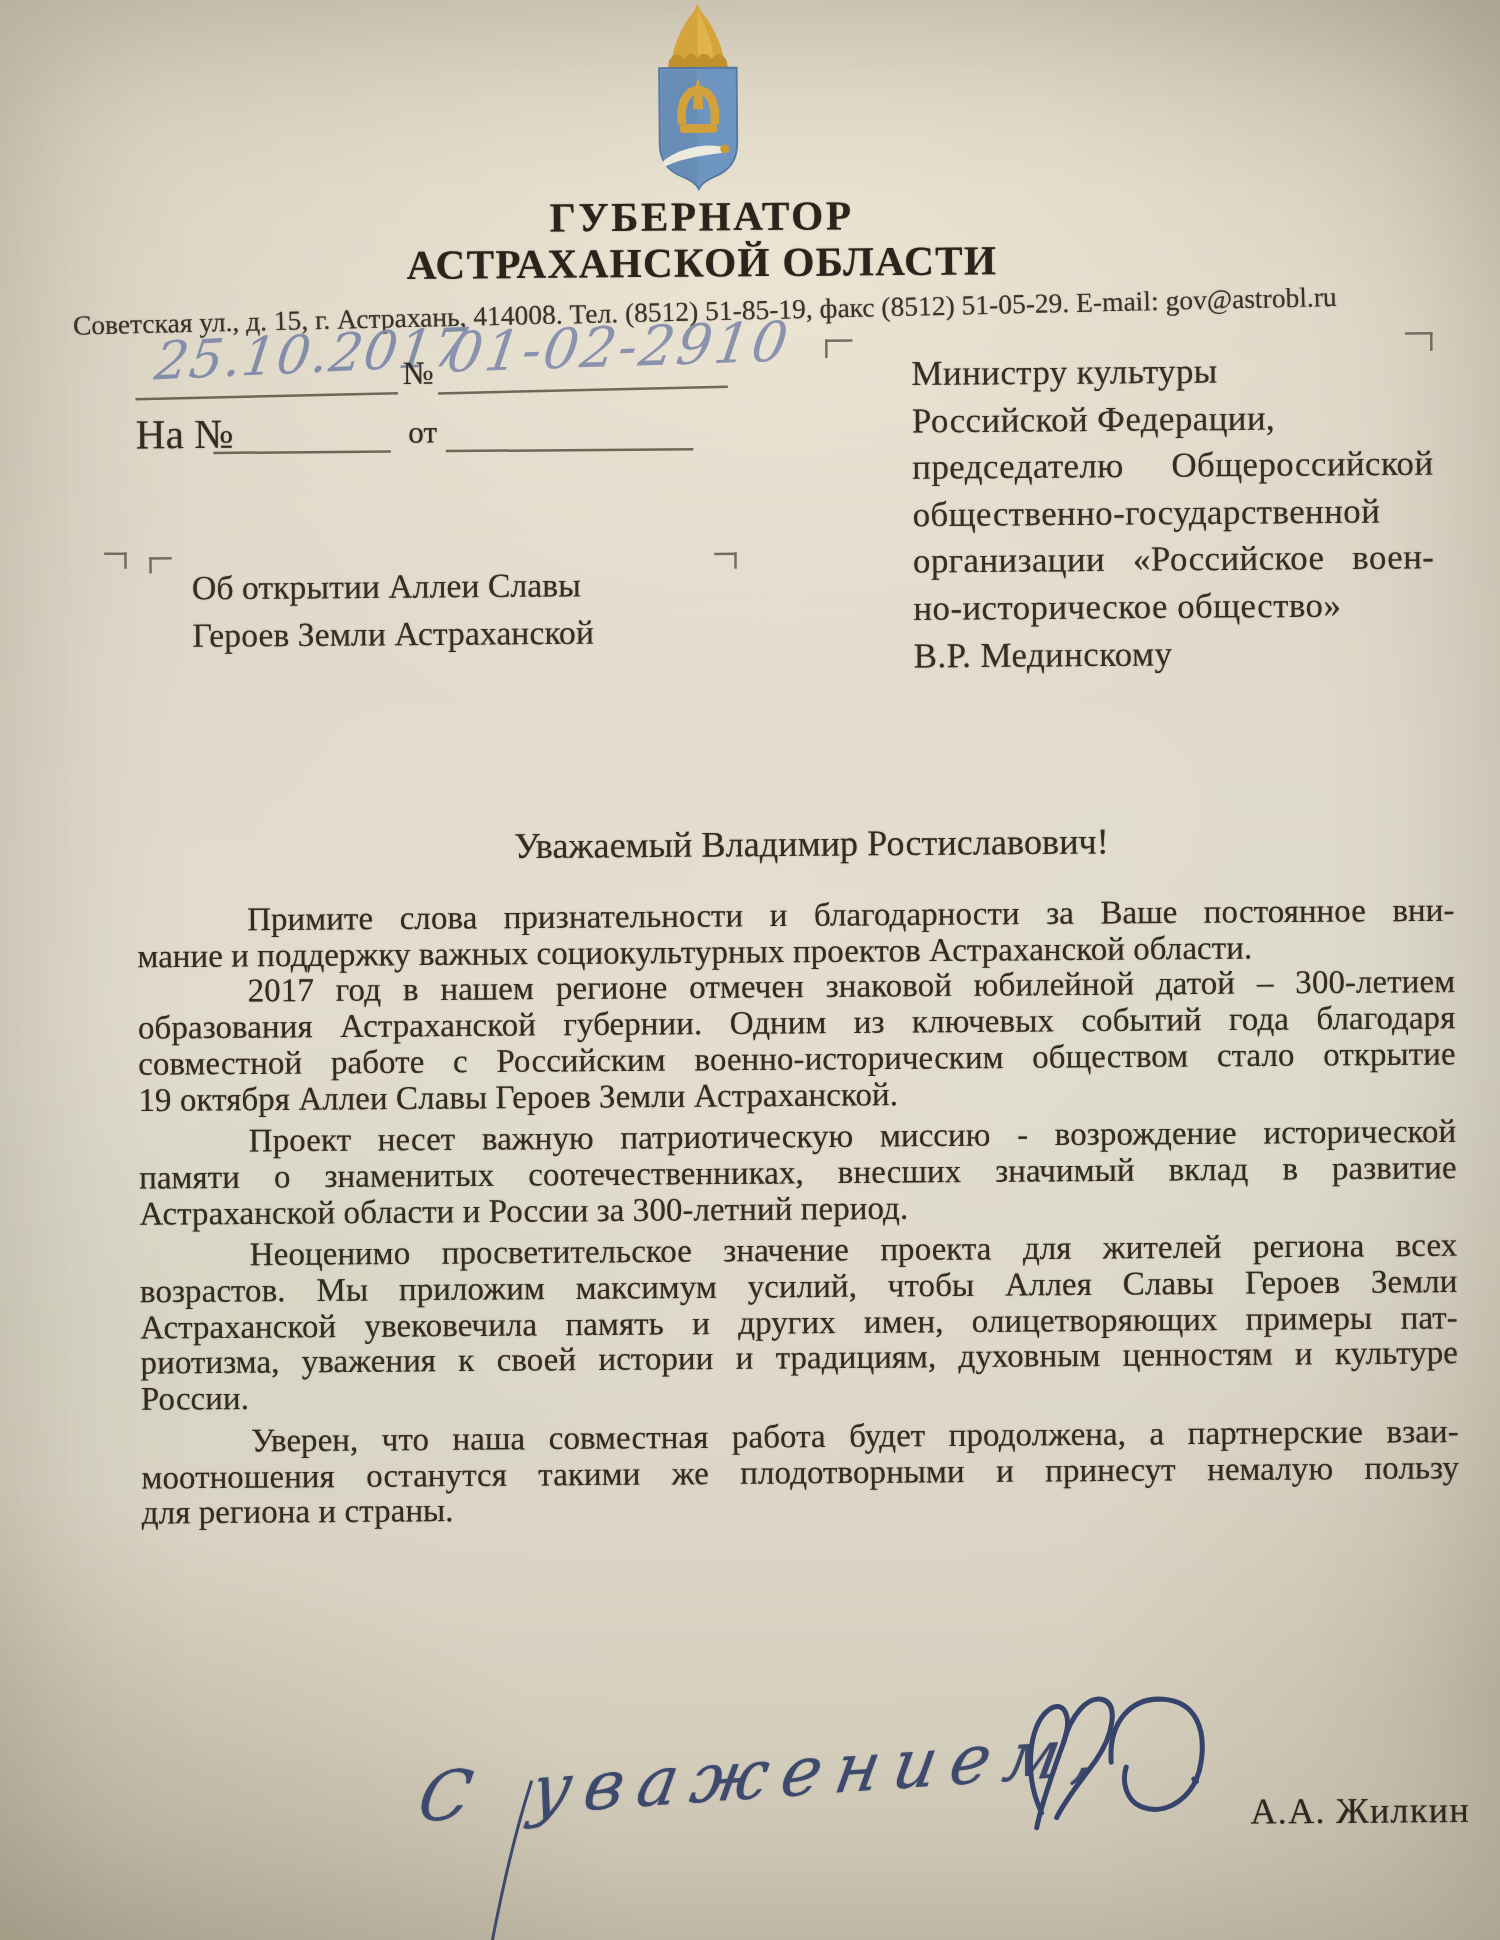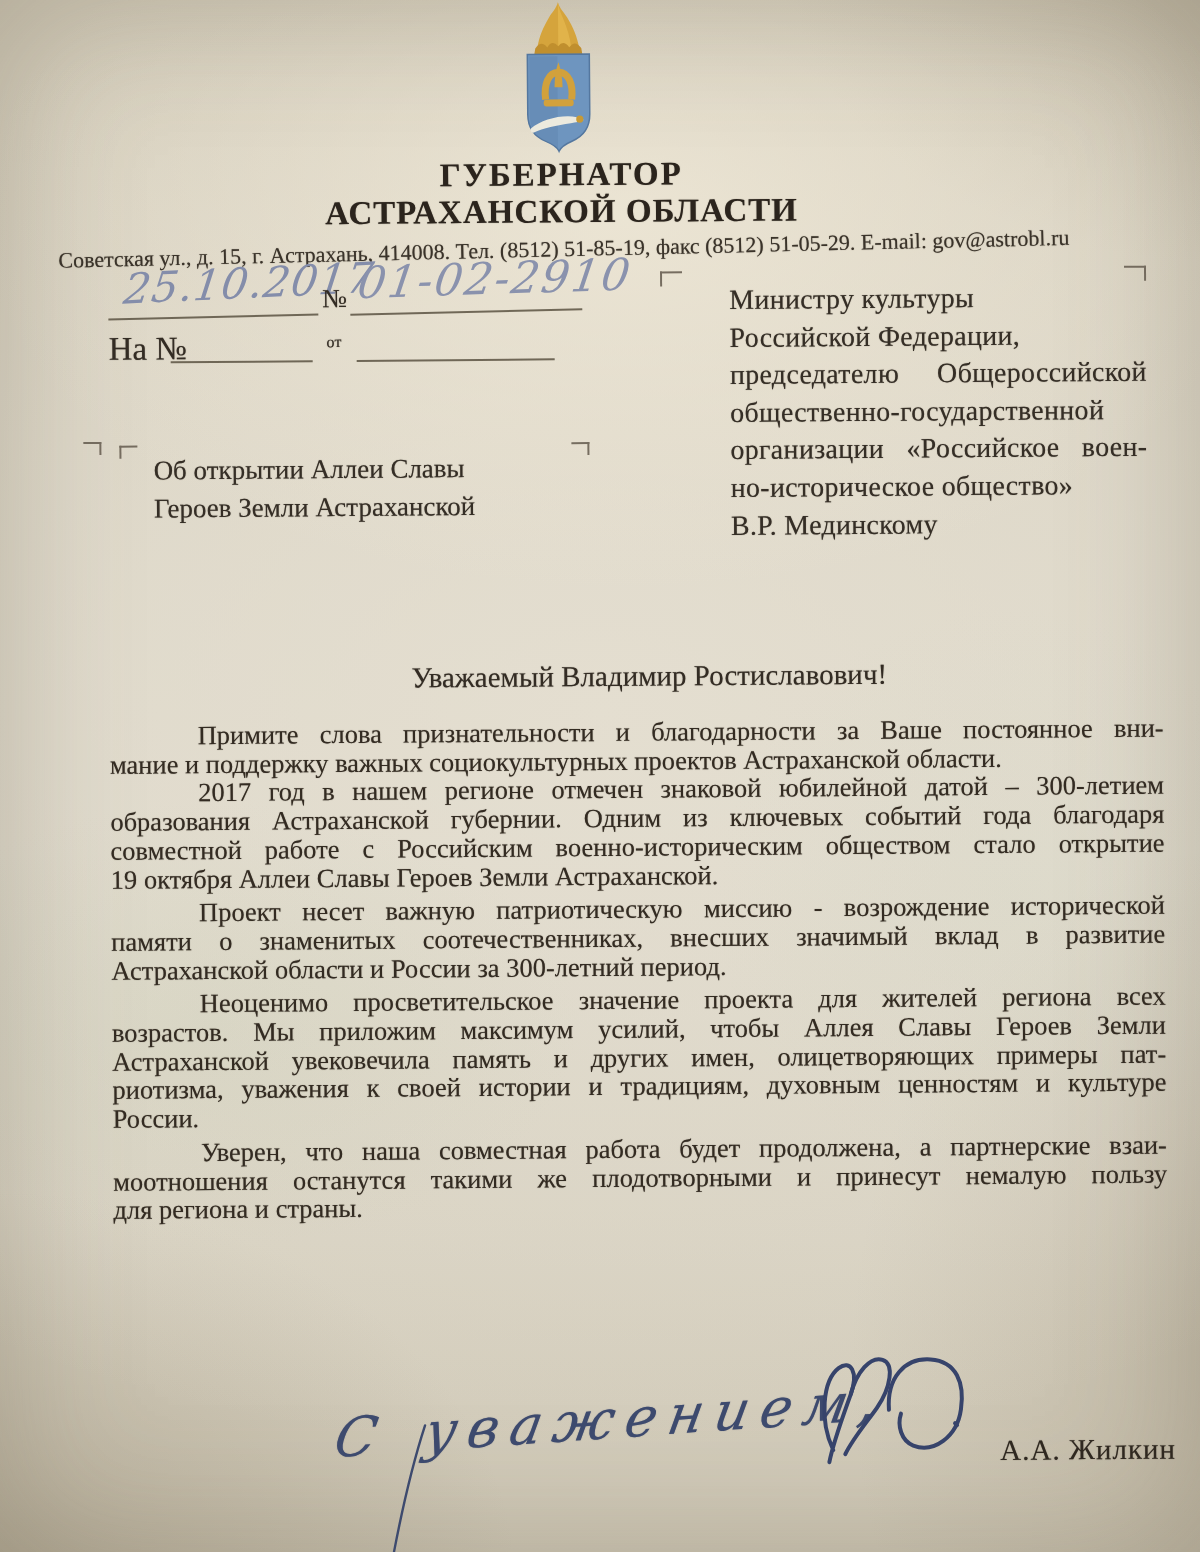--- a/index.html
+++ b/index.html
@@ -31,21 +31,21 @@
              transform:rotate(-0.85deg); }
 
   
   .hand { font-style:italic; font-family:"DejaVu Serif","Liberation Serif",serif; }
   .hw-date { left:128px; top:256px; font-size:42px; color:#848daa; letter-spacing:1px;
              transform:rotate(-2.2deg) skewX(-10deg); }
   .hw-num  { left:362px; top:252px; font-size:44px; color:#8a92ad; letter-spacing:2px;
              transform:rotate(-1.4deg) skewX(-10deg); }
   .no-sign { left:326px; top:282px; font-size:26px; }
   .na-no   { left:112px; top:327px; font-size:33px; }
-  .ot      { left:330px; top:331px; font-size:16px; }
+  .ot      { left:330px; top:331px; font-size:25px; }
   .uline   { position:absolute; height:2px; background:#5a5242; opacity:0.85; }
   .u1 { left:112px; top:313px; width:210px; transform:rotate(-0.9deg); }
   .u2 { left:354px; top:310px; width:232px; transform:rotate(-0.9deg); }
   .u3 { left:174px; top:358px; width:142px; }
   .u4 { left:360px; top:358px; width:198px; }
 
   .cmark { position:absolute; border:0 solid #6a6154; opacity:0.9; }
   .cm-tl { border-top-width:2px; border-left-width:2px; }
   .cm-tr { border-top-width:2px; border-right-width:2px; }
 

